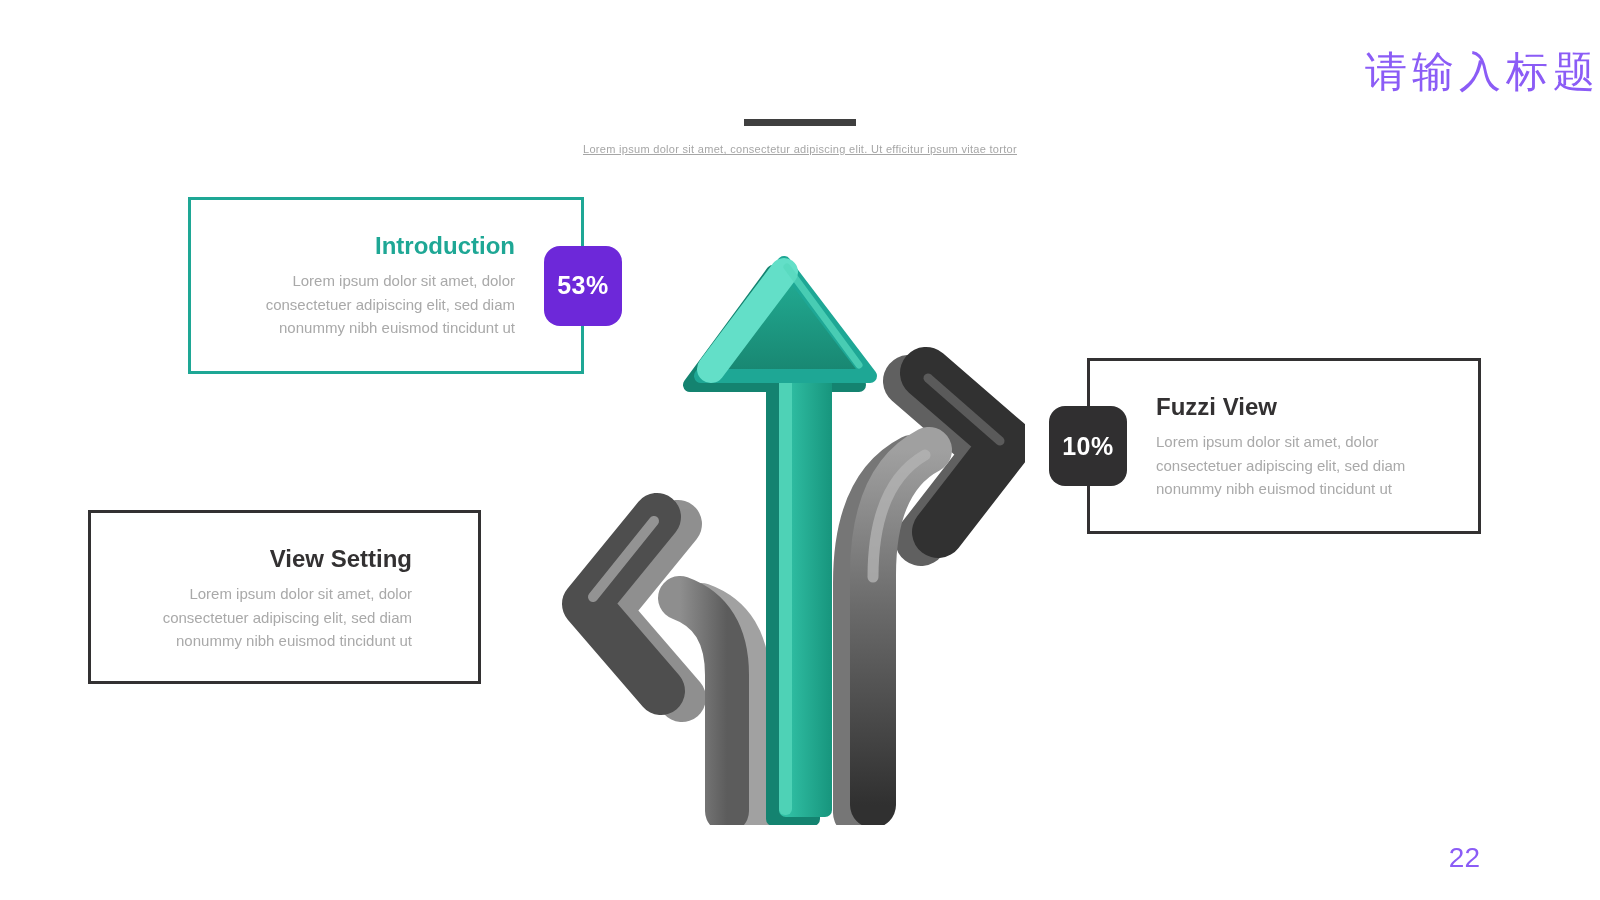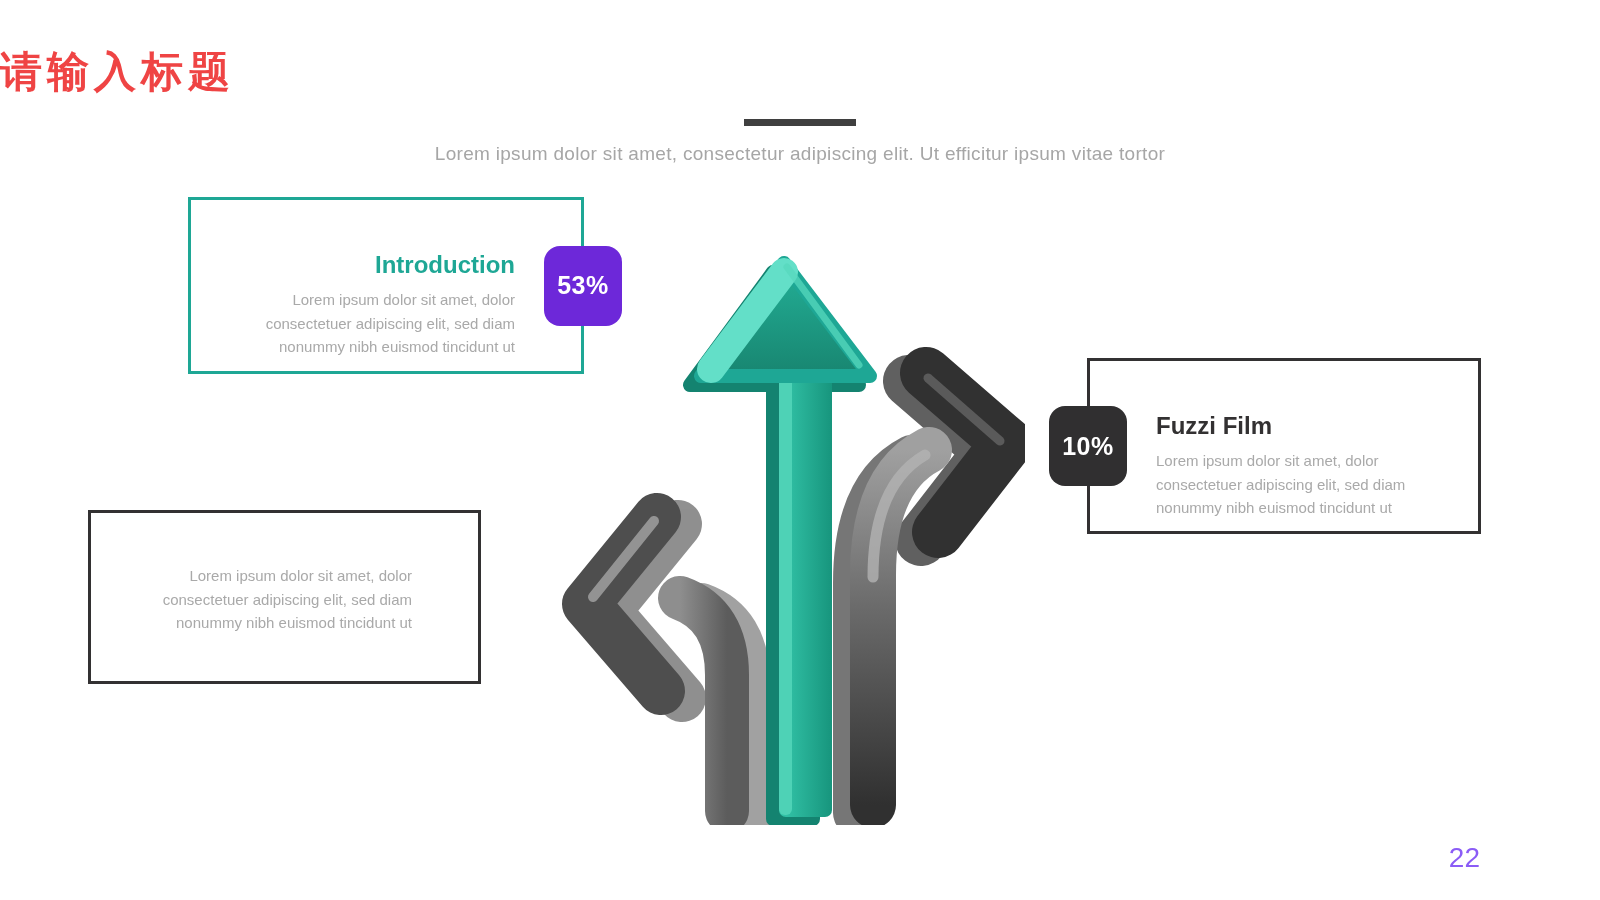--- a/index.html
+++ b/index.html
@@ -4,39 +4,39 @@
 <style>
   * { margin:0; padding:0; box-sizing:border-box; }
   html,body { background:#ffffff; }
   .slide {
     position:relative; width:1600px; height:900px; background:#ffffff;
     font-family:"Liberation Sans", sans-serif; overflow:hidden;
   }
   
   .slide-title {
     position:absolute; top:44px; left:0; width:100%;
-    text-align:left; font-size:42px; font-weight:700; color:#ef4444;
+    text-align:right; font-size:42px; font-weight:400; color:#8b5cf6;
     letter-spacing:5px;
   }
   .title-underline {
     position:absolute; top:119px; left:744px; width:112px; height:7px;
     background:#3f3f3f;
   }
   .slide-subtitle {
     position:absolute; top:143px; left:0; width:100%;
-    text-align:center; font-size:19px; color:#a6a6a6; letter-spacing:0.3px;
+    text-align:center; font-size:11px; color:#a6a6a6; letter-spacing:0.3px;text-decoration:underline;
   }
   
   .card { position:absolute; background:#ffffff; border:3px solid #333132; }
   .card.teal { border-color:#1EA795; }
   .card-intro { left:188px; top:197px; width:396px; height:177px; }
   .card-view  { left:88px;  top:510px; width:393px; height:174px; }
   .card-fuzzi { left:1087px; top:358px; width:394px; height:176px; }
 
-  .card-content { position:absolute; top:32px; width:302px;margin-top:19px; }
+  .card-content { position:absolute; top:32px; width:302px; }
   .align-right .card-content { right:66px; text-align:right; }
   .align-left  .card-content { left:66px;  text-align:left; }
 
   .card-title { font-size:24px; font-weight:bold; color:#333132; margin-bottom:9px; }
   .card.teal .card-title { color:#1EA795; }
   .card-body { font-size:15px; line-height:1.58; color:#a9a9a9; }
 
   .badge {
     position:absolute; top:50%; transform:translateY(-50%);
     width:78px; height:80px; border-radius:16px;
@@ -69,27 +69,28 @@
   <div class="card teal card-intro align-right">
     <div class="card-content">
       <div class="card-title">Introduction</div>
       <div class="card-body">Lorem ipsum dolor sit amet, dolor consectetuer adipiscing elit, sed diam nonummy nibh euismod tincidunt ut</div>
     </div>
     <div class="badge teal on-right">53%</div>
   </div>
 
   <div class="card card-view align-right">
     <div class="card-content">
+      <div class="card-title">View Setting</div>
       <div class="card-body">Lorem ipsum dolor sit amet, dolor consectetuer adipiscing elit, sed diam nonummy nibh euismod tincidunt ut</div>
     </div>
   </div>
 
   <div class="card card-fuzzi align-left">
     <div class="card-content">
-      <div class="card-title">Fuzzi Film</div>
+      <div class="card-title">Fuzzi View</div>
       <div class="card-body">Lorem ipsum dolor sit amet, dolor consectetuer adipiscing elit, sed diam nonummy nibh euismod tincidunt ut</div>
     </div>
     <div class="badge dark on-left">10%</div>
   </div>
 
   <svg class="graphic" viewBox="0 0 470 580" xmlns="http://www.w3.org/2000/svg">
     <defs>
       <linearGradient id="gTealShaft" x1="0" y1="0" x2="1" y2="0">
         <stop offset="0" stop-color="#35C7AB"></stop>
         <stop offset="1" stop-color="#17957D"></stop>

